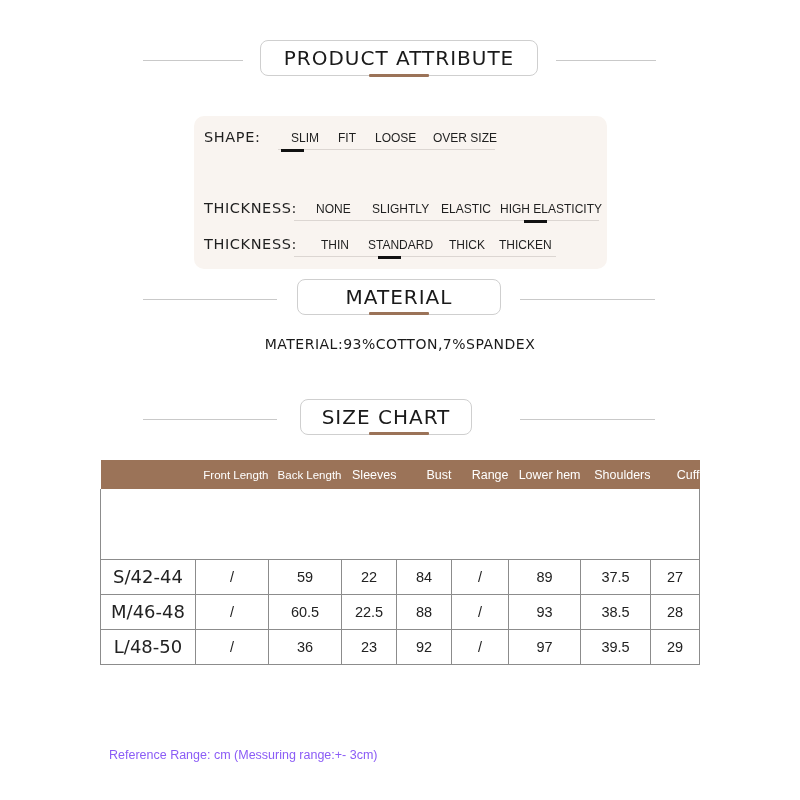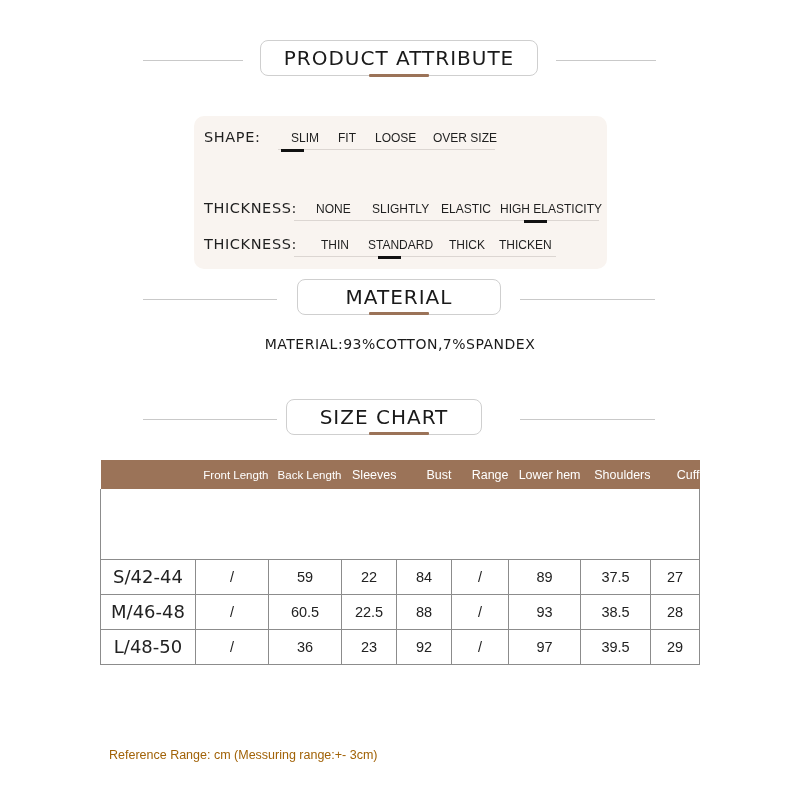--- a/index.html
+++ b/index.html
@@ -24,21 +24,21 @@
 
   #hdr-mat { top: 279px; padding-left: 40px; }
   #hdr-mat .line.l { left: 143px; width: 134px; }
   #hdr-mat .line.r { left: 520px; width: 135px; }
   #hdr-mat .pill { left: 297px; width: 204px; }
   #hdr-mat .accent { left: 369px; width: 60px; top: 33px; }
 
   #hdr-size { top: 399px; }
   #hdr-size .line.l { left: 143px; width: 134px; }
   #hdr-size .line.r { left: 520px; width: 135px; }
-  #hdr-size .pill { left: 286px; width: 196px; }
+  #hdr-size .pill { left: 300px; width: 172px; }
   #hdr-size .accent { left: 369px; width: 60px; top: 33px; }
 
   .attr-panel {
     position: absolute; left: 194px; top: 116px; width: 413px; height: 153px;
     background: #f9f4f0; border-radius: 10px;
   }
   .attr-row { position: absolute; left: 0; height: 24px; width: 413px; }
   .attr-row .label {
     position: absolute; left: 10px; top: 0; font-family: "DejaVu Sans", sans-serif;
     font-size: 14.5px; letter-spacing: 0.6px; color: #1f1f1f;
@@ -60,21 +60,21 @@
   }
   .size-table th {
     background: #9b7358; color: #fff; font-weight: normal; font-size: 12.5px;
     height: 29px; text-align: right; white-space: nowrap; padding: 0;
   }
   .size-table td { border: 1px solid #8c8c8c; text-align: center; font-size: 14.5px; color: #222; padding: 0; }
   .size-table tr.blank td { height: 70px; border-top: none; border-left: 1px solid #8c8c8c; border-right: 1px solid #8c8c8c; }
   .size-table tr.data td { height: 35px; }
   .size-table td.size { font-family: "DejaVu Sans", sans-serif; font-size: 18px; }
 
-  .footnote { position: absolute; left: 109px; top: 748px; font-size: 12.5px; color: #a16207; }
+  .footnote { position: absolute; left: 109px; top: 748px; font-size: 12.5px; color: #8b5cf6; }
 </style>
 </head>
 <body>
 
 <div class="section-head" id="hdr-attr">
   <div class="line l"></div>
   <div class="pill">PRODUCT ATTRIBUTE</div>
   <div class="accent"></div>
   <div class="line r"></div>
 </div>

